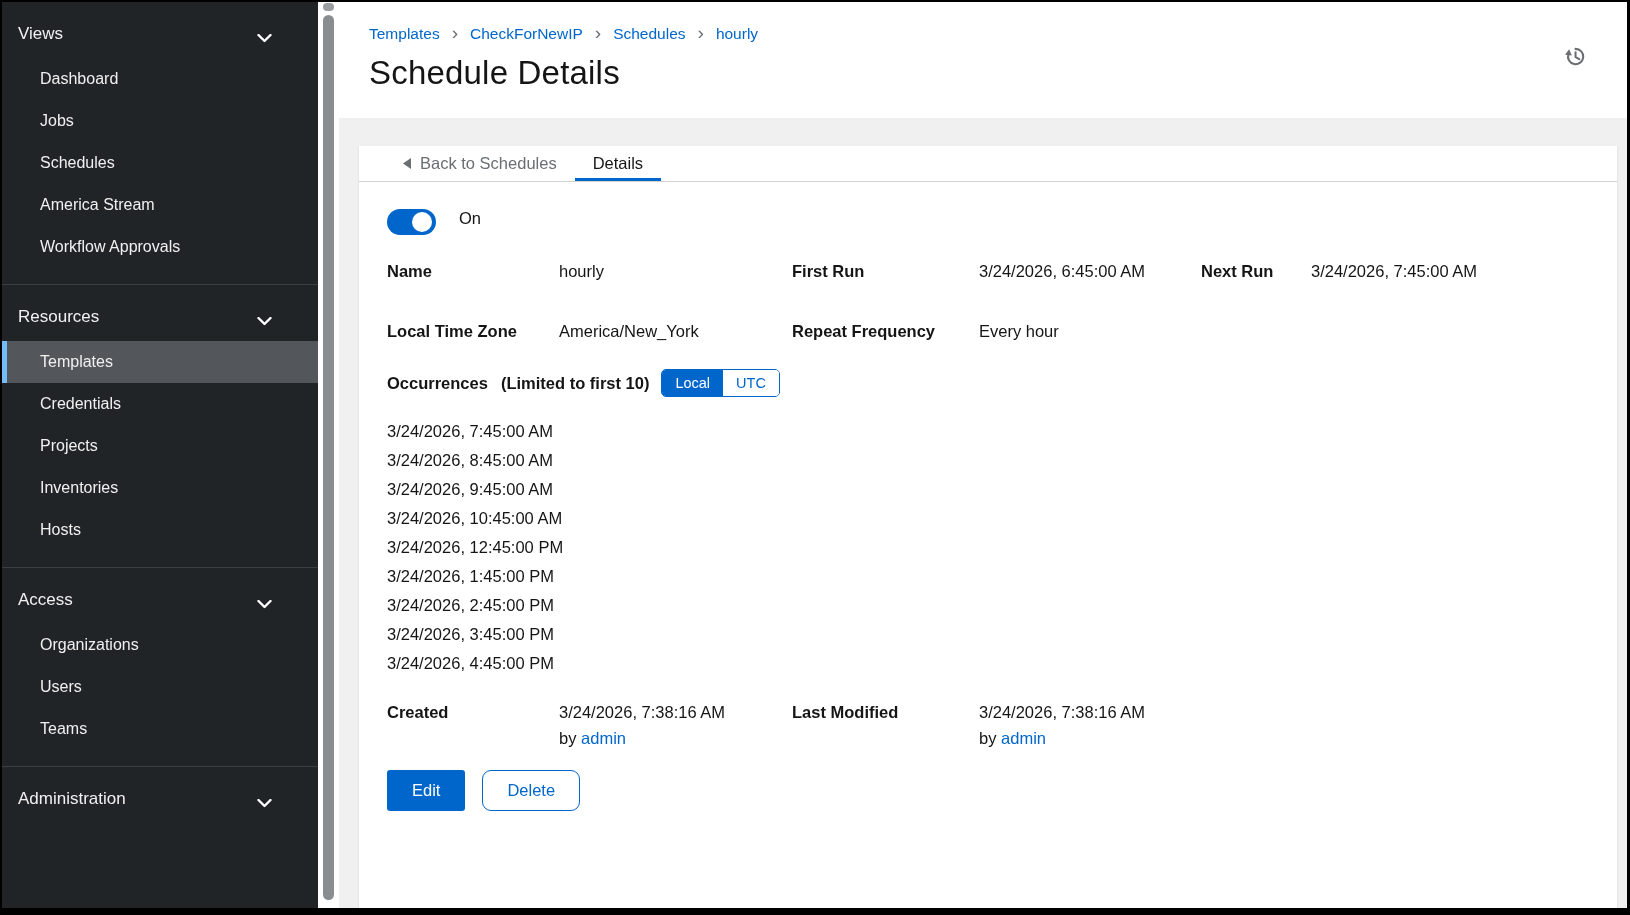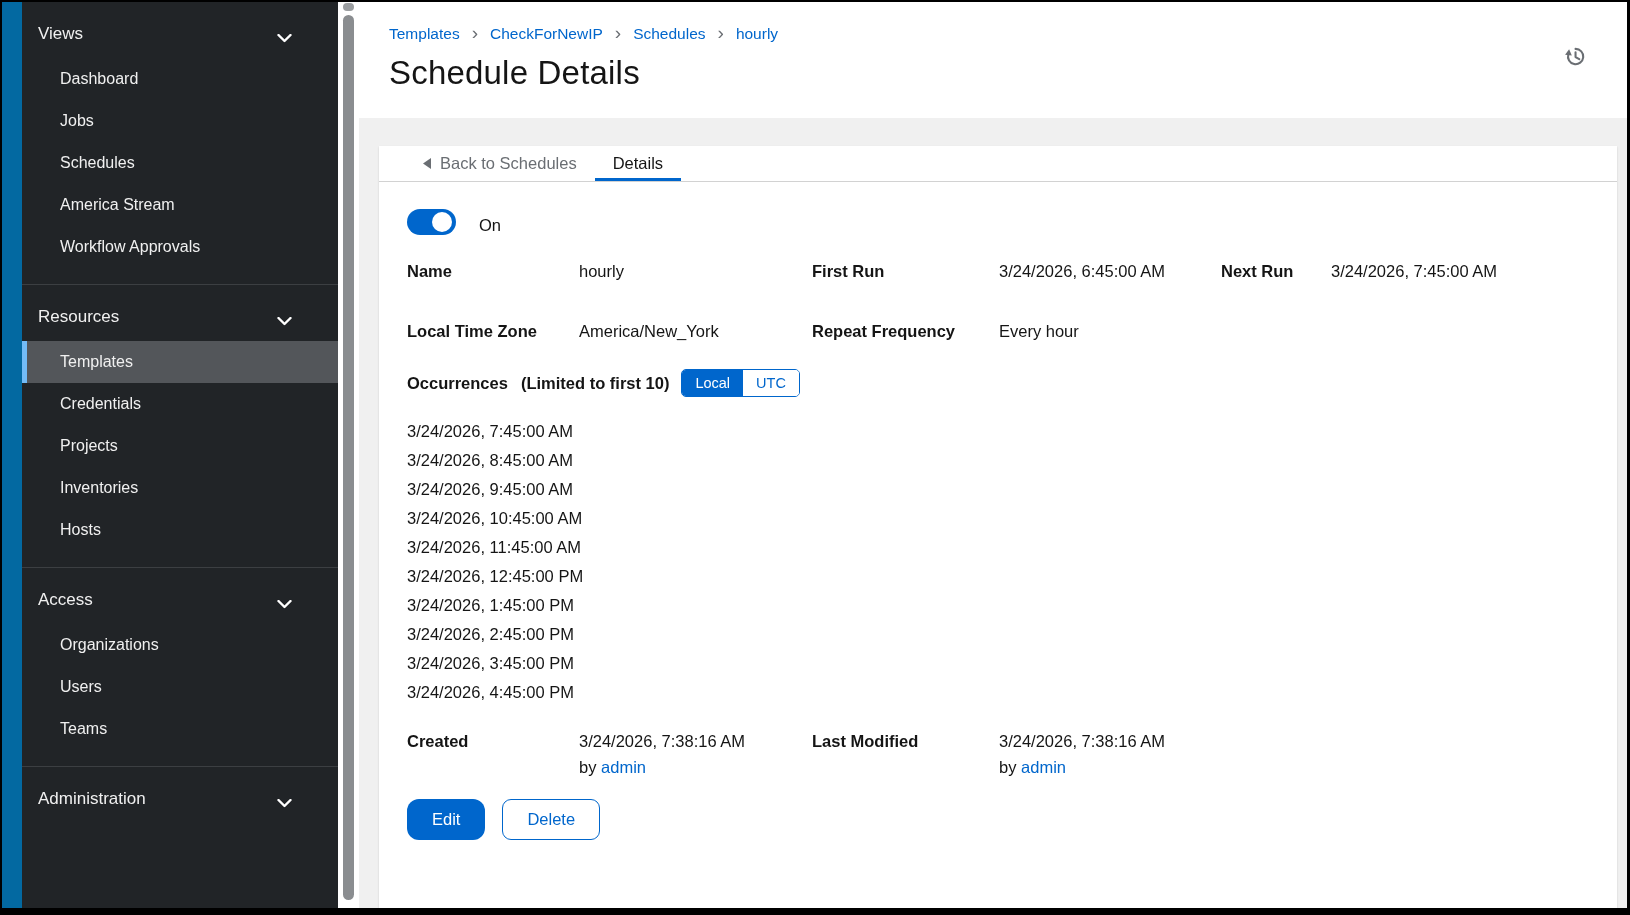--- a/index.html
+++ b/index.html
@@ -1,20 +1,20 @@
 <!DOCTYPE html>
 <html><head>
 <meta charset="utf-8">
 <style>
   * { margin: 0; padding: 0; box-sizing: border-box; }
   html, body { width: 1630px; height: 915px; overflow: hidden; }
   body { background: #000; font-family: "Liberation Sans", sans-serif; color: #151515; }
 
   .window { position: absolute; top: 2px; left: 2px; right: 3px; bottom: 7px;
-            background: #0369a1; display: flex; overflow: hidden; padding-left: 20px; }
+            background: #c4b5fd; display: flex; overflow: hidden; }
 
   
   .sidebar { width: 316px; flex: 0 0 316px; background: #212427; color: #f0f0f0; overflow: hidden; }
   .nav-section { padding: 6px 0 16px 0; border-bottom: 1px solid #3c3f42; }
   .nav-section:last-child { border-bottom: none; }
   .nav-section-header { position: relative; padding: 16px 56px 14px 16px; font-size: 17px; cursor: pointer; }
   .nav-chevron { position: absolute; right: 46px; top: 20px; }
   .nav-item { padding: 12px 16px 12px 38px; font-size: 16px; color: #f0f0f0; cursor: pointer; }
   .nav-item.selected { background: #53565a; border-left: 5px solid #73bcf7; padding-left: 33px; }
 
@@ -38,21 +38,21 @@
 
   
   .tabs { display: flex; align-items: stretch; height: 36px; border-bottom: 1px solid #d2d2d2; padding-left: 26px; }
   .tab { display: flex; align-items: center; gap: 9px; padding: 0 18px; font-size: 16.5px; cursor: pointer; }
   .tab-back { color: #6a6e73; }
   .tab-active { color: #151515; box-shadow: inset 0 -3px 0 0 #0066cc; }
 
   .card-content { padding: 27px 28px; }
 
   
-  .toggle-row { display: flex; align-items: flex-end; gap: 23px; margin-bottom: 27px; }
+  .toggle-row { display: flex; align-items: flex-start; gap: 23px; margin-bottom: 27px; }
   .switch { position: relative; width: 49px; height: 26px; border-radius: 13px; background: #0066cc; cursor: pointer; }
   .switch-knob { position: absolute; top: 3px; right: 4px; width: 20px; height: 20px; border-radius: 50%; background: #fff; }
   .toggle-label { font-size: 16.5px; }
 
   
   .details-grid { display: grid; grid-template-columns: 172px 233px 187px 222px 110px 1fr;
                   row-gap: 41px; font-size: 16.5px; margin-bottom: 28px; align-items: start; }
   .dt { font-weight: 700; }
   .dd { color: #151515; }
   .dd-wide { grid-column: 4 / 7; }
@@ -69,21 +69,21 @@
   .occ-list { font-size: 16.5px; line-height: 29px; margin-bottom: 25px; }
 
   
   .meta-grid { display: grid; grid-template-columns: 172px 233px 187px 1fr; font-size: 16.5px; margin-bottom: 22px; }
   .meta-val div { margin-top: 7px; }
   .link { color: #0066cc; text-decoration: none; cursor: pointer; }
 
   
   .actions { display: flex; gap: 17px; }
   .btn { font-size: 16.5px; border-radius: 3px; padding: 10px 24px; cursor: pointer; border: 1px solid transparent; font-family: inherit; }
-  .btn-primary { background: #0066cc; color: #fff; border-radius: 12px; }
+  .btn-primary { background: #0066cc; color: #fff; }
   .btn-secondary { background: #fff; color: #0066cc; border-color: #0066cc; border-radius: 9px; }
 </style>
 </head>
 <body>
 
 <div class="window">
 
   <nav class="sidebar">
     <div class="nav-section">
       <div class="nav-section-header">
@@ -215,21 +215,20 @@
               <span class="tz-btn tz-local">Local</span>
               <span class="tz-btn tz-utc">UTC</span>
             </span>
           </div>
 
           <div class="occ-list">
             <div>3/24/2026, 7:45:00 AM</div>
             <div>3/24/2026, 8:45:00 AM</div>
             <div>3/24/2026, 9:45:00 AM</div>
             <div>3/24/2026, 10:45:00 AM</div>
-            <div>3/24/2026, 11:45:00 AM</div>
             <div>3/24/2026, 12:45:00 PM</div>
             <div>3/24/2026, 1:45:00 PM</div>
             <div>3/24/2026, 2:45:00 PM</div>
             <div>3/24/2026, 3:45:00 PM</div>
             <div>3/24/2026, 4:45:00 PM</div>
           </div>
 
           <div class="meta-grid">
             <div class="dt">Created</div>
             <div class="meta-val">

